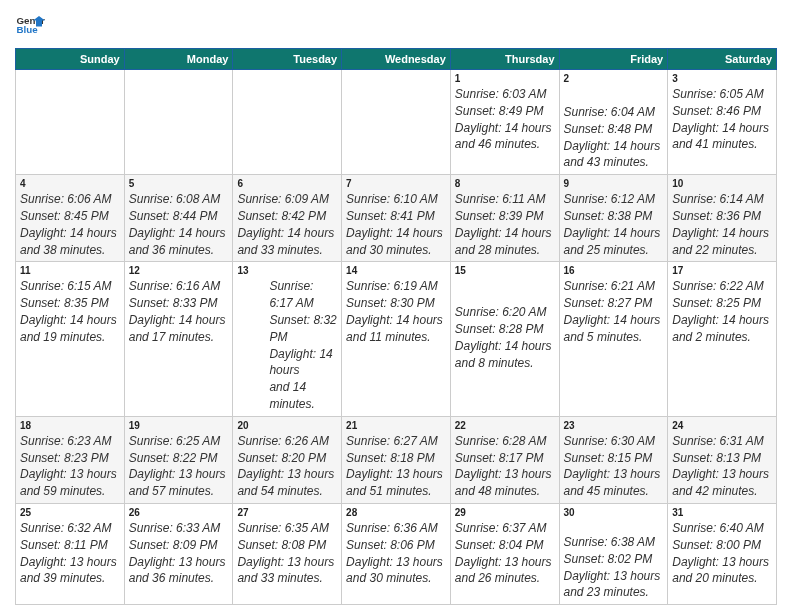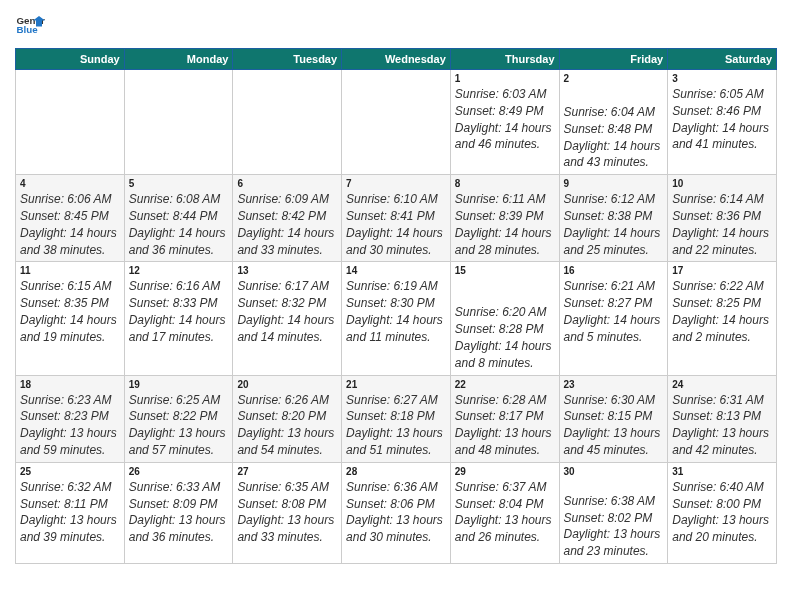--- a/index.html
+++ b/index.html
@@ -205,21 +205,21 @@
           </td>
           <td>
             <div class="day-number">12</div>
             <div class="day-info" style="white-space: pre-line;">Sunrise: 6:16 AM
 Sunset: 8:33 PM
 Daylight: 14 hours
 and 17 minutes.</div>
           </td>
           <td>
             <div class="day-number">13</div>
-            <div class="day-info" style="white-space: pre-line;">Sunrise: 6:17 AM
+            <div class="day-info" style="white-space: pre-line; margin-left: 32px;">Sunrise: 6:17 AM
 Sunset: 8:32 PM
 Daylight: 14 hours
 and 14 minutes.</div>
           </td>
           <td>
             <div class="day-number">14</div>
             <div class="day-info" style="white-space: pre-line;">Sunrise: 6:19 AM
 Sunset: 8:30 PM
 Daylight: 14 hours
 and 11 minutes.</div>

